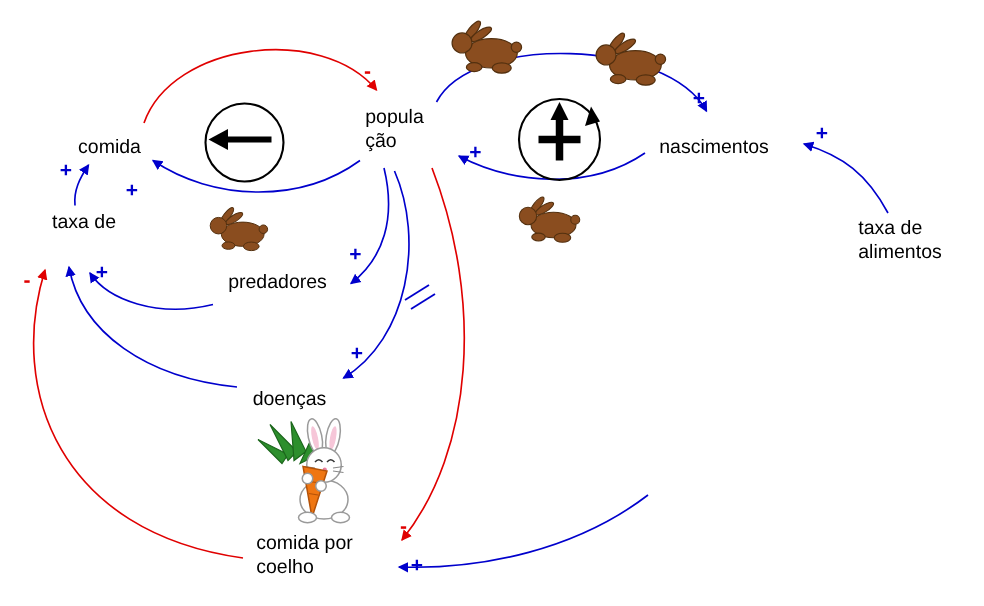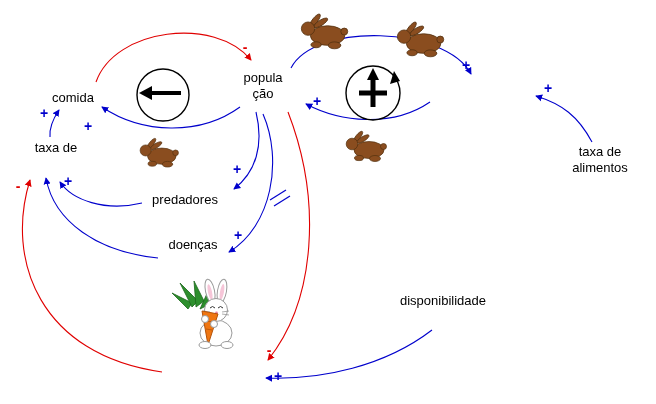--- a/index.html
+++ b/index.html
@@ -10,21 +10,21 @@
     overflow:hidden;
     font-family:"Liberation Sans",sans-serif;
   }
   .diagram-svg{position:absolute;left:0;top:0;z-index:1;}
   .label{
     position:absolute;z-index:2;
     font-size:13px;line-height:16px;color:#000;
     transform:translateX(-50%);
     white-space:nowrap;text-align:center;
   }
-  .label .line{display:block;text-align:center;}
+  .label .line{display:block;text-align:left;}
   .sign{
     position:absolute;z-index:2;
     font-size:14px;font-weight:bold;
     transform:translateX(-50%);
     line-height:14px;
   }
   .sign.pos{color:#0000cc;}
   .sign.neg{color:#e00000;}
 </style>
 </head>
@@ -127,31 +127,35 @@
       <ellipse cx="33" cy="68" rx="6" ry="3.5" fill="#fff" stroke="#9a9a9a"></ellipse>
       <ellipse cx="55" cy="68" rx="6" ry="3.5" fill="#fff" stroke="#9a9a9a"></ellipse>
     </g>
   </svg>
 
   <div class="label" style="left:263px;top:70px">
     <span class="line">popula</span>
     <span class="line">ção</span>
   </div>
   <div class="label" style="left:73px;top:90px">comida</div>
+  <div class="label" style="left:476px;top:90px">nascimentos</div>
   <div class="label" style="left:56px;top:140px">
     <span class="line">taxa de</span>
   </div>
   <div class="label" style="left:600px;top:144px">
     <span class="line">taxa de</span>
     <span class="line">alimentos</span>
   </div>
-  <div class="label" style="left:185px;top:192px">predadores</div>
-  <div class="label" style="left:193px;top:237px">doenças</div>
+  <div class="label" style="left:185px;top:180px">predadores</div>
+  <div class="label" style="left:193px;top:258px">doenças</div>
+  <div class="label" style="left:203px;top:354px">
+    <span class="line">comida por</span>
+    <span class="line">coelho</span>
+  </div>
   <div class="label" style="left:443px;top:293px">
-    <span class="line">disponibilidade</span>
   </div>
 
   <span class="sign neg" style="left:245px;top:40px">-</span>
   <span class="sign pos" style="left:466px;top:58px">+</span>
   <span class="sign pos" style="left:548px;top:81px">+</span>
   <span class="sign pos" style="left:317px;top:94px">+</span>
   <span class="sign pos" style="left:44px;top:106px">+</span>
   <span class="sign pos" style="left:88px;top:119px">+</span>
   <span class="sign pos" style="left:237px;top:162px">+</span>
   <span class="sign pos" style="left:68px;top:174px">+</span>

